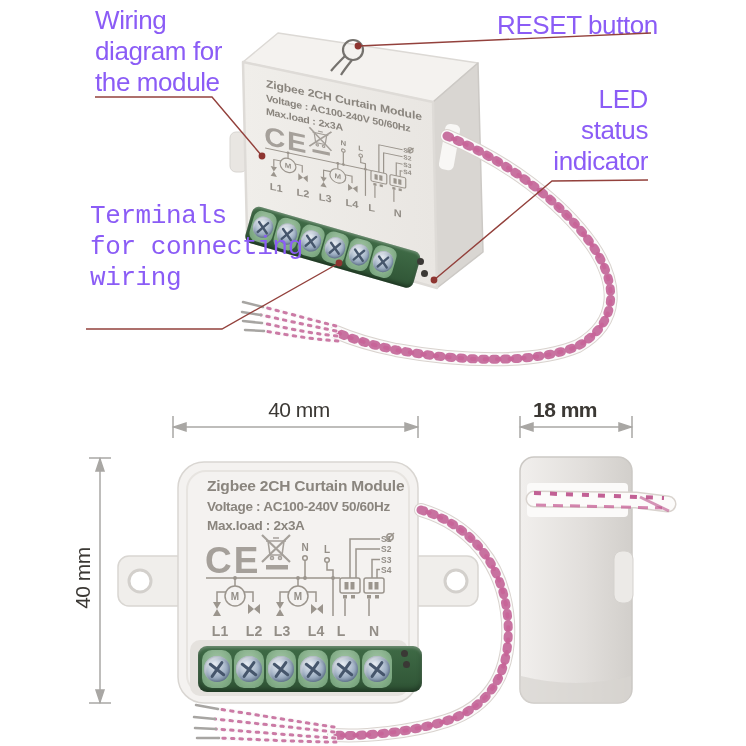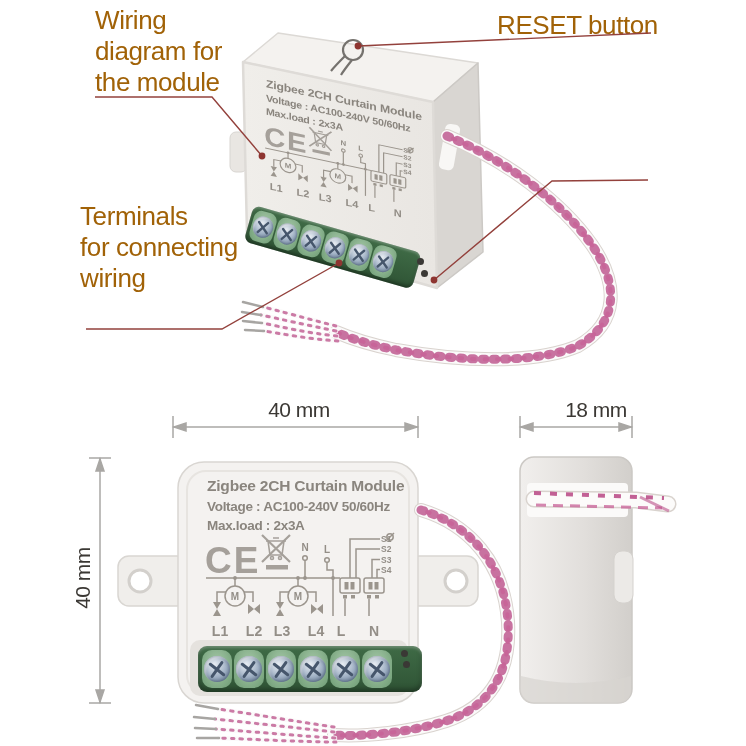--- a/index.html
+++ b/index.html
@@ -4,21 +4,21 @@
 <style>
   html,body{margin:0;padding:0;background:#ffffff;}
   .canvas{position:relative;width:746px;height:746px;background:#ffffff;overflow:hidden;
           font-family:"Liberation Sans",sans-serif;}
   svg{display:block;}
   .layer{position:absolute;left:0;top:0;}
   .toplayer{z-index:30;pointer-events:none;}
   .htmllayer{z-index:20;}
 
   
-  .ann{position:absolute;color:#a16207;font-size:26px;line-height:31px;
+  .ann{position:absolute;color:#8b5cf6;font-size:26px;line-height:31px;
        letter-spacing:-0.4px;white-space:pre-line;z-index:25;}
   .ann.right{text-align:right;}
 
   
   .dim{position:absolute;color:#3b3834;font-size:21px;letter-spacing:-0.5px;
        text-align:center;width:96px;z-index:25;}
   .dim.rot{transform:rotate(-90deg);}
 
   
   .face{position:absolute;width:240px;height:180px;z-index:21;}
@@ -377,26 +377,29 @@
 
     <div class="led" style="left:417px;top:258px"></div>
     <div class="led" style="left:421px;top:270px"></div>
     <div class="led" style="left:401px;top:650px"></div>
     <div class="led" style="left:403px;top:661px"></div>
 
     <div class="ann" style="left:95px;top:5px;">Wiring
 diagram for
 the module</div>
     <div class="ann" style="left:497px;top:10px;">RESET button</div>
-    <div class="ann" style="left:80px;top:201px;">Terminals
+    <div class="ann right" style="left:498px;top:84px;width:150px;">LED
+status
+indicator</div>
+    <div class="ann" style="left:90px;top:201px;font-family:Liberation Mono, monospace;">Terminals
 for connecting
 wiring</div>
 
     <div class="dim" style="left:251px;top:398px;">40 mm</div>
-    <div class="dim" style="left:548px;top:398px;">18 mm</div>
+    <div class="dim" style="left:517px;top:398px;font-weight:bold;">18 mm</div>
     <div class="dim rot" style="left:35px;top:566px;">40 mm</div>
   </div>
 
   <svg class="layer toplayer" width="746" height="746" viewBox="0 0 746 746">
     <g stroke="#93413c" stroke-width="1.4" fill="none">
       <path d="M95,97 H212 L262,156"></path>
       <path d="M358,46 L651,33"></path>
       <path d="M648,180 L552,181 L434,280"></path>
       <path d="M86,329 H222 L339,263"></path>
     </g>

